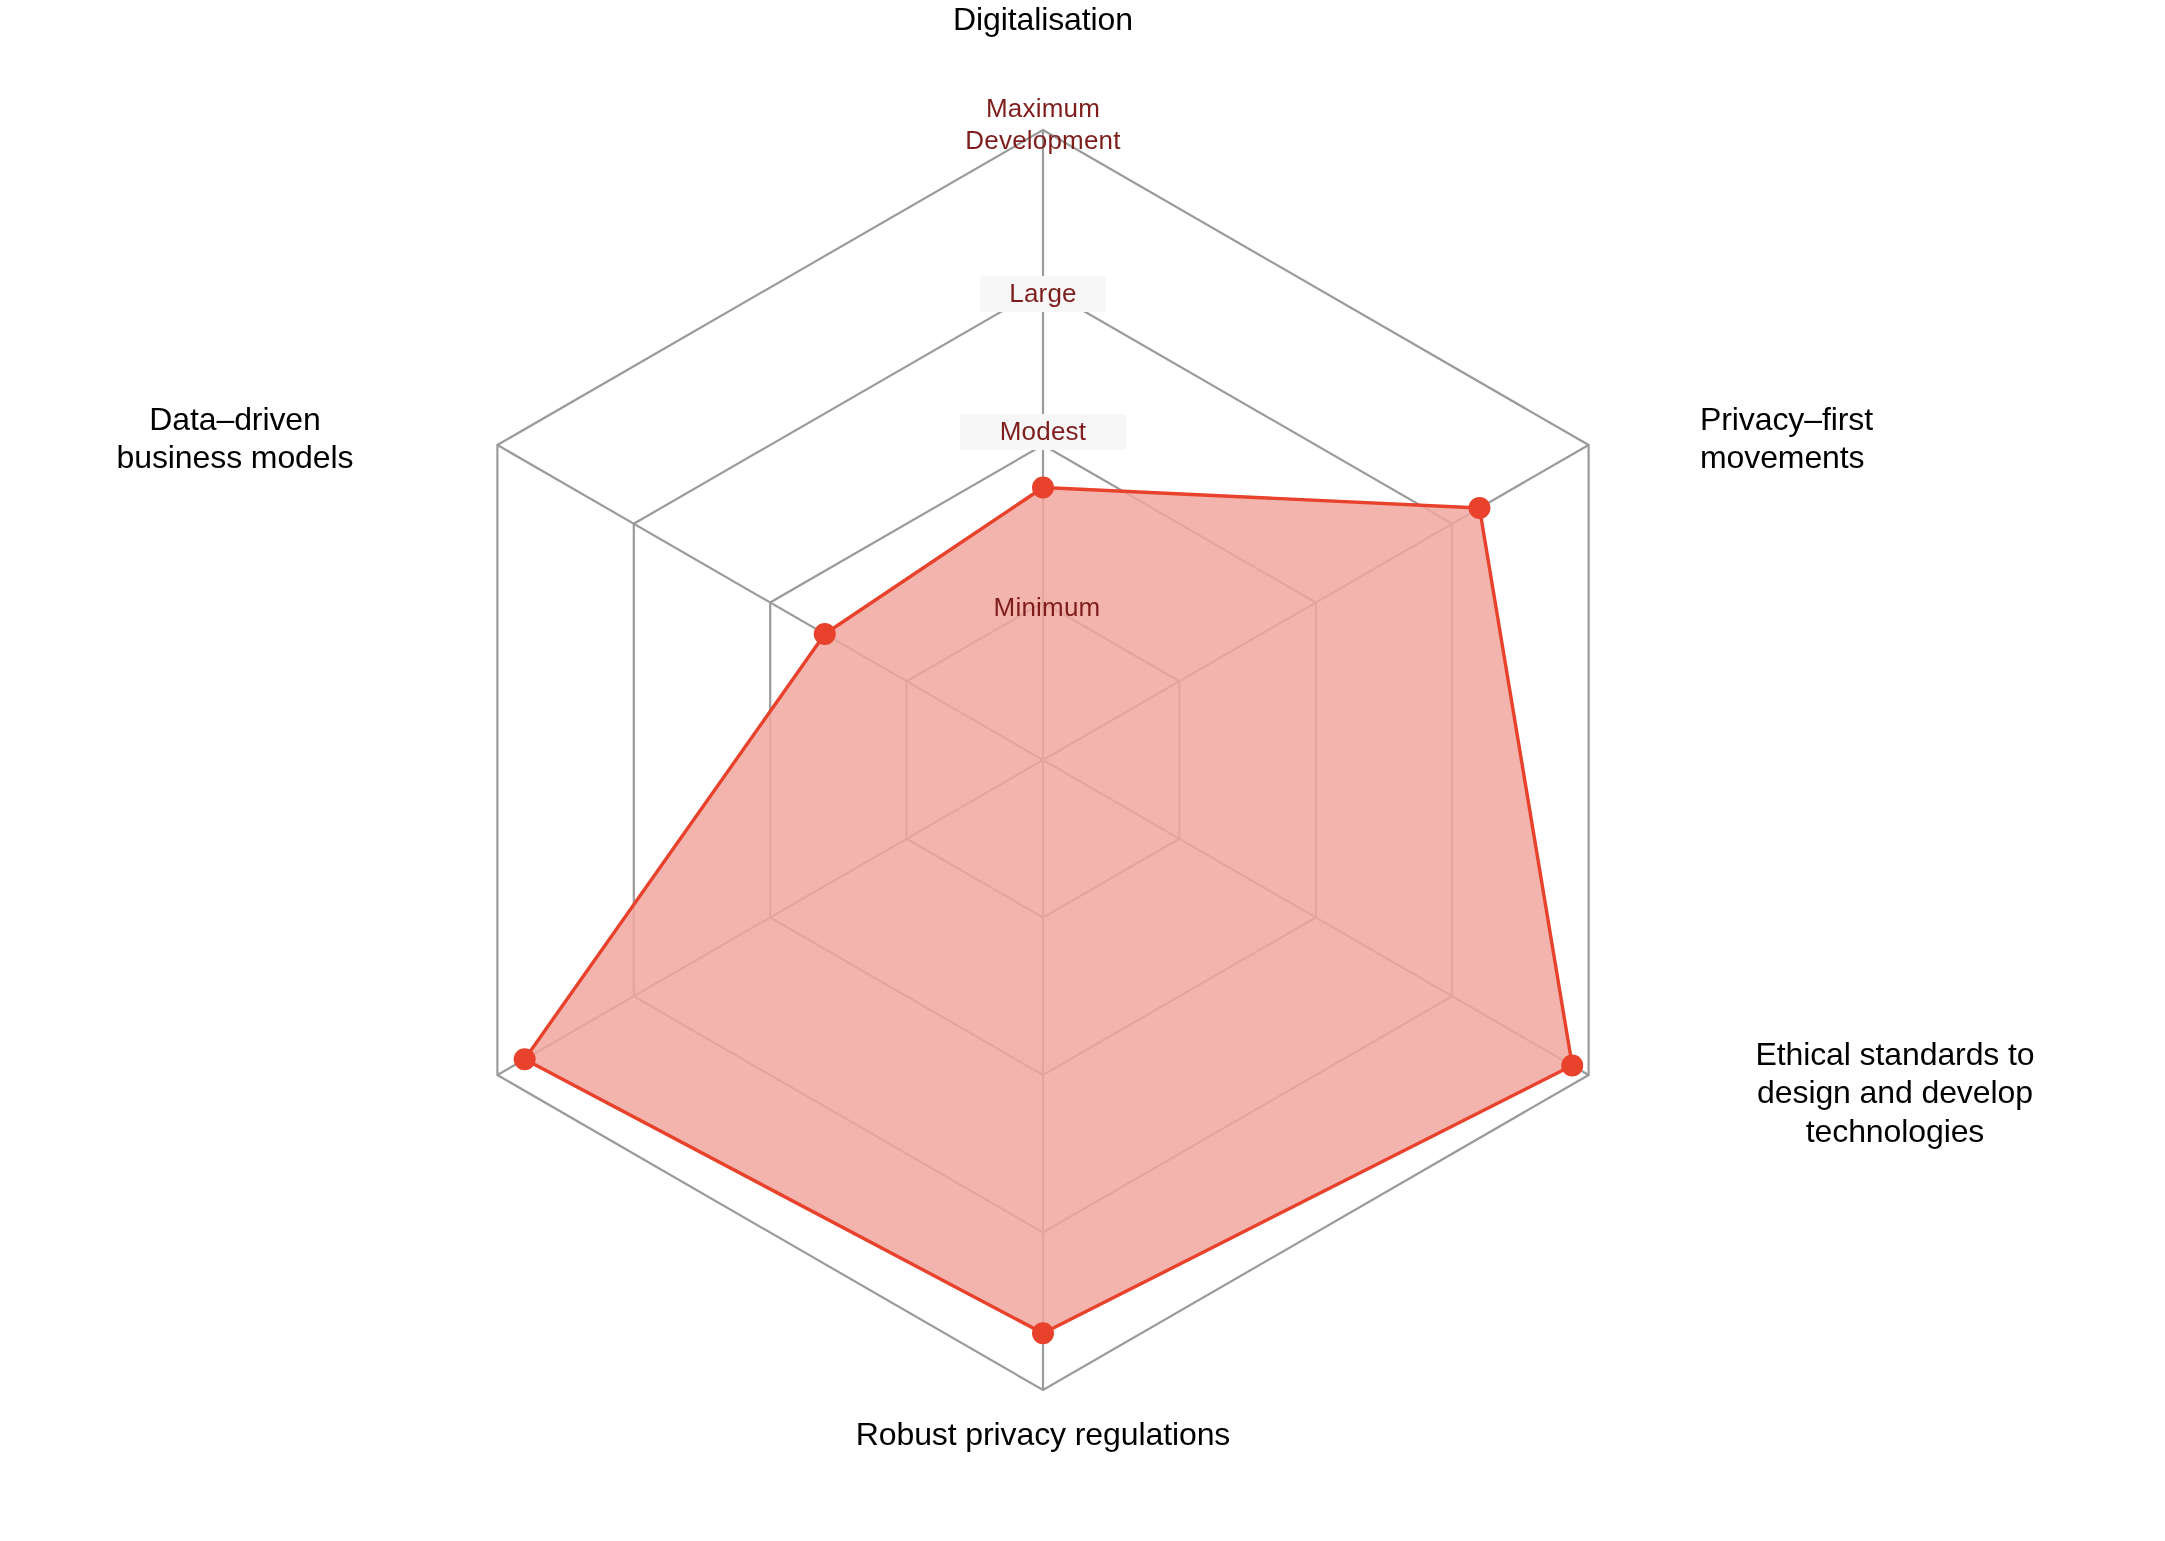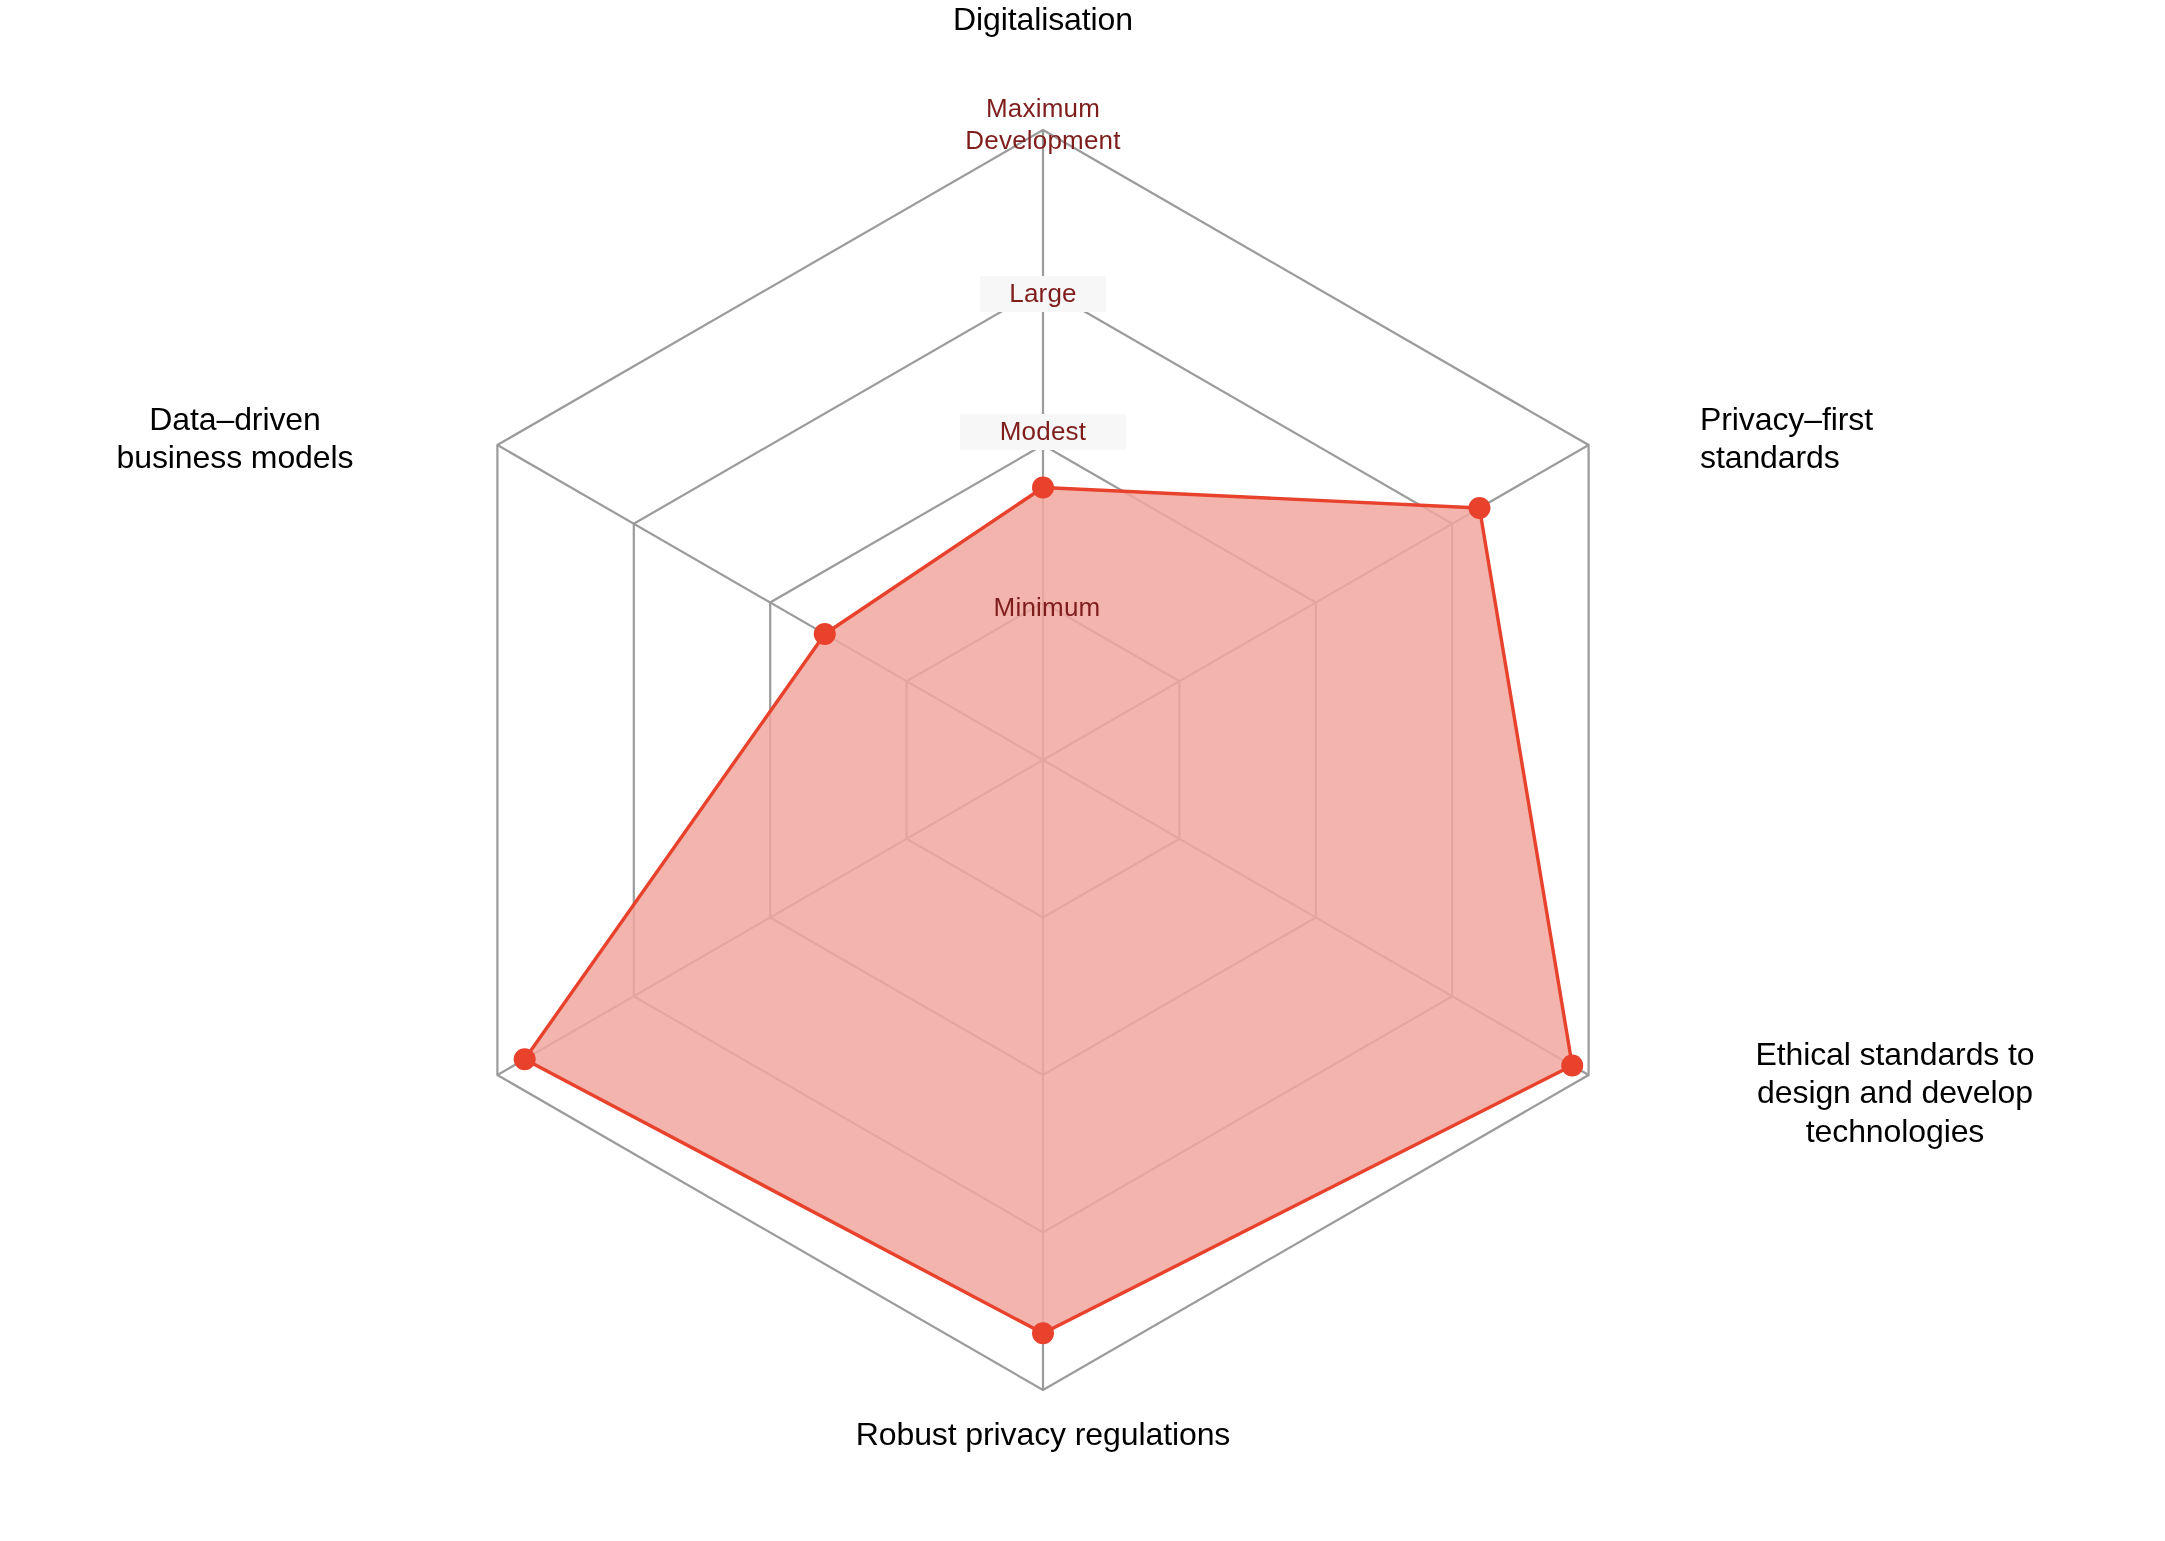--- a/index.html
+++ b/index.html
@@ -84,21 +84,21 @@
         <circle cx="1572.23" cy="1065.55" r="11" fill="#e8412c"></circle>
         <circle cx="1043.00" cy="1333.30" r="11" fill="#e8412c"></circle>
         <circle cx="524.68" cy="1059.25" r="11" fill="#e8412c"></circle>
         <circle cx="824.76" cy="634.00" r="11" fill="#e8412c"></circle>
       </g>
   </svg>
 
   <div class="axis-title t-ctr" style="left:1043px; top:0px; width:520px; margin-left:-260px;">Digitalisation</div>
 
   <div class="axis-title t-left" style="left:1700px; top:400px; width:430px;">Privacy–first
-standards</div>
+movements</div>
 
   <div class="axis-title t-ctr" style="left:1660px; top:1035px; width:470px;">Ethical standards to
 design and develop
 technologies</div>
 
   <div class="axis-title t-ctr" style="left:1043px; top:1415px; width:760px; margin-left:-380px;">Robust privacy regulations</div>
 
 
   <div class="axis-title t-ctr" style="left:40px; top:400px; width:390px;">Data–driven
 business models</div>

